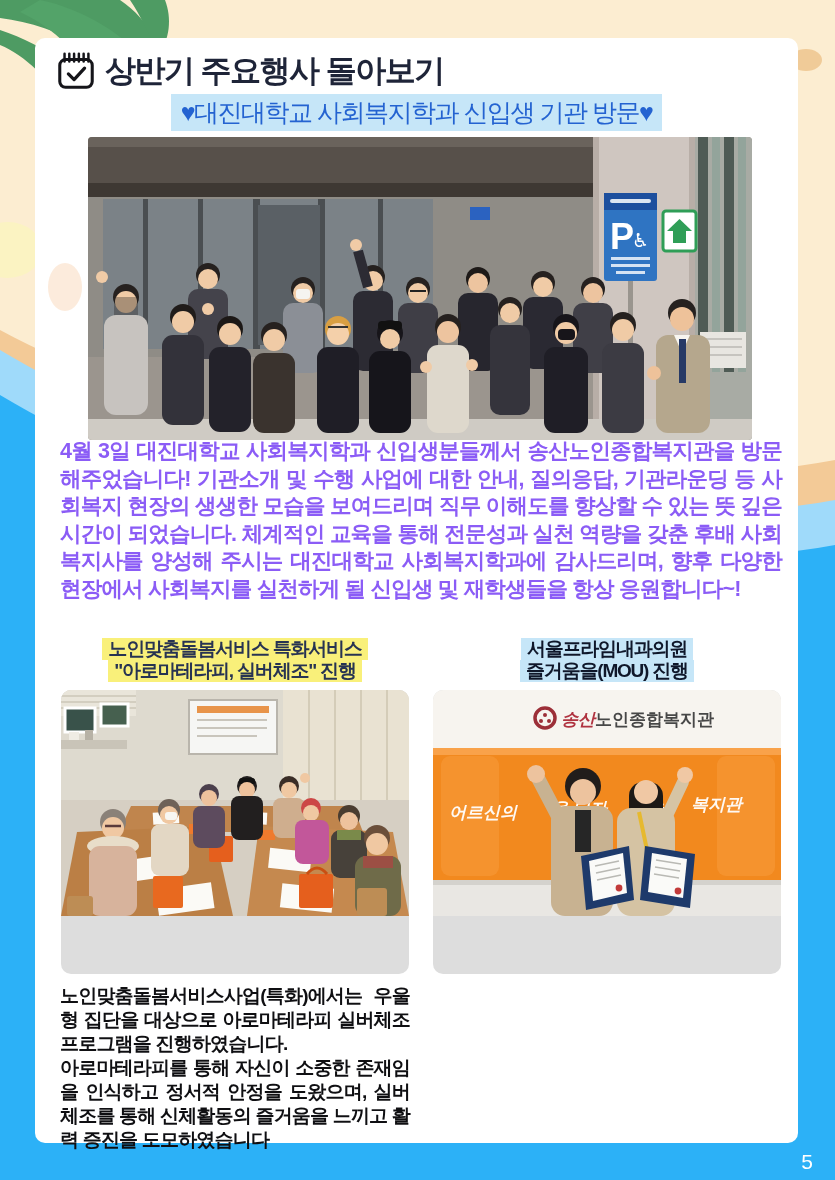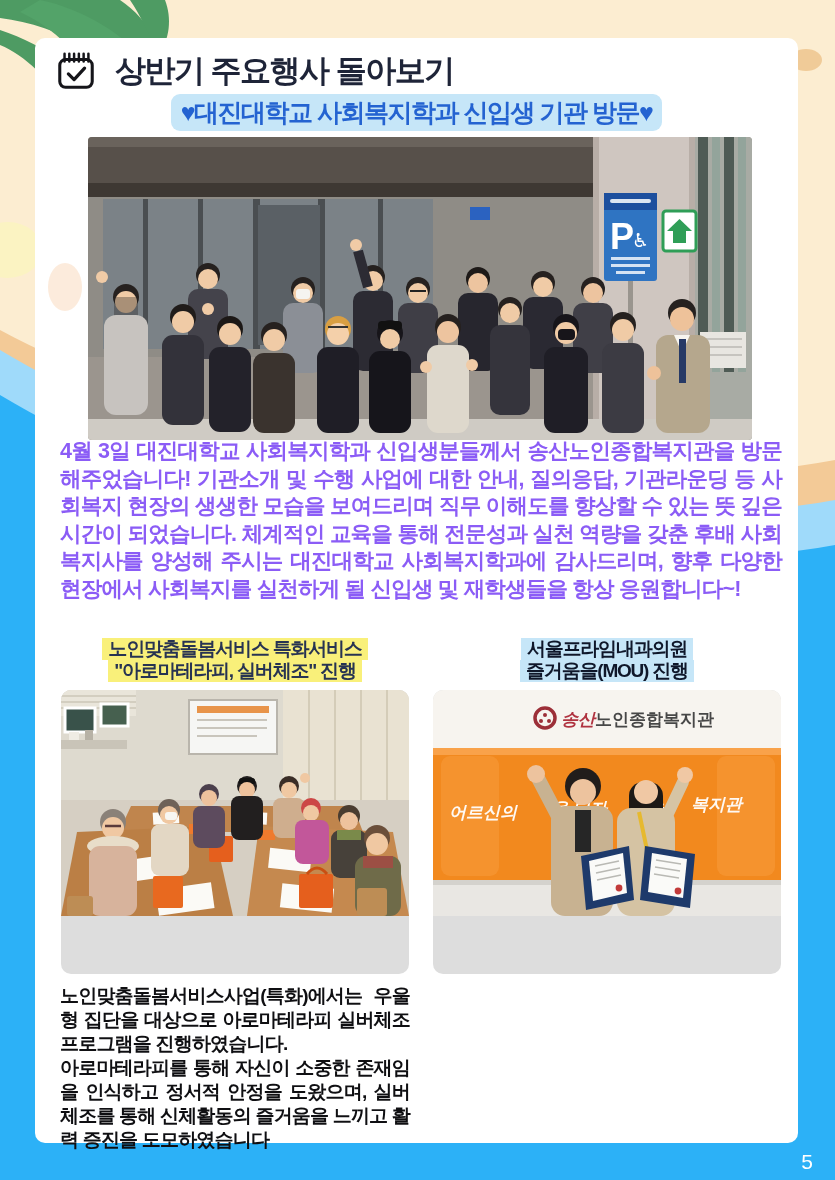--- a/index.html
+++ b/index.html
@@ -10,31 +10,31 @@
   }
   .bg-svg{position:absolute;left:0;top:0;width:835px;height:1180px;z-index:0;}
   .card{
     position:absolute;left:35px;top:38px;width:763px;height:1105px;
     background:#ffffff;border-radius:10px;z-index:1;
   }
   .card-deco{
     position:absolute;left:13px;top:225px;width:34px;height:48px;border-radius:50%;
     background:#FBE7D6;opacity:.85;z-index:1;
   }
-  .title-row{position:absolute;left:20px;top:12px;display:flex;align-items:flex-start;gap:18px;}
+  .title-row{position:absolute;left:20px;top:12px;display:flex;align-items:flex-start;gap:8px;}
   .cal-icon{width:42px;height:42px;display:inline-block;}
   h1.page-title{
     margin:0;font-size:31px;font-weight:800;color:#1E2438;letter-spacing:-1.5px;
   }
   .subtitle-wrap{position:absolute;left:0;top:56px;width:763px;text-align:center;}
   .hl-blue{background:#C6E6F8;}
   .hl-yellow{background:#F9F07A;}
   .subtitle{
-    display:inline-block;padding:2px 10px;font-size:25px;font-weight:700;
-    color:#2463D1;letter-spacing:-1.5px;border-radius:9px;
+    display:inline-block;padding:2px 10px;font-size:25px;font-weight:400;
+    color:#2463D1;letter-spacing:-1.5px;
   }
   .photo{position:absolute;overflow:hidden;background:#ddd;}
   .main-photo{left:53px;top:99px;width:664px;height:303px;border-radius:4px;}
   .body-main{
     position:absolute;left:25px;top:400px;width:722px;margin:0;
     font-size:21.5px;line-height:27.5px;font-weight:700;color:#8b5cf6;
     text-align:justify;letter-spacing:-0.8px;
   }
   .columns{position:absolute;left:25px;top:600px;width:722px;display:flex;gap:22px;}
   .col{width:350px;position:relative;}

